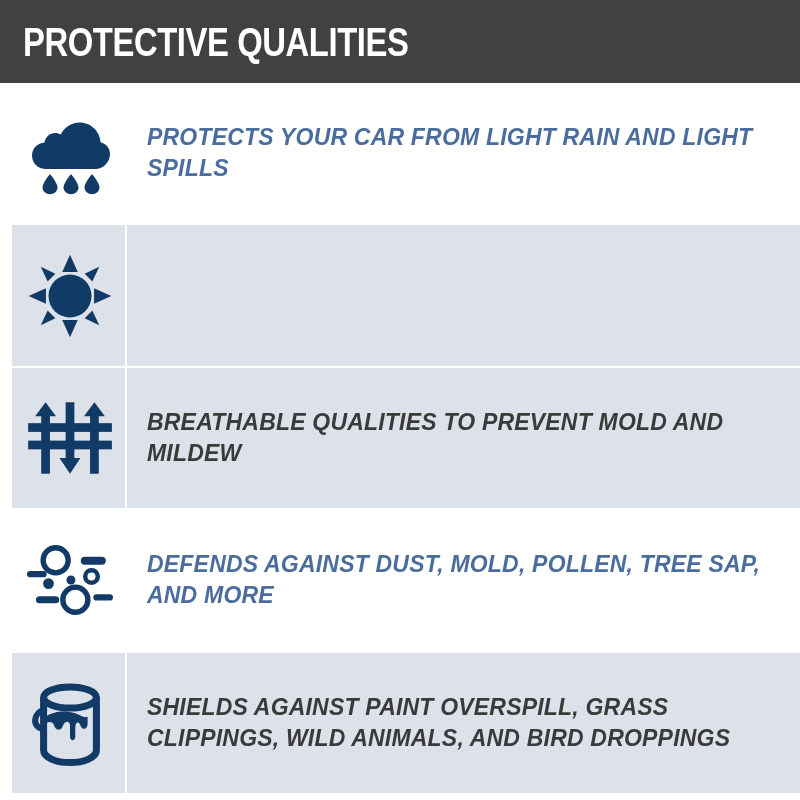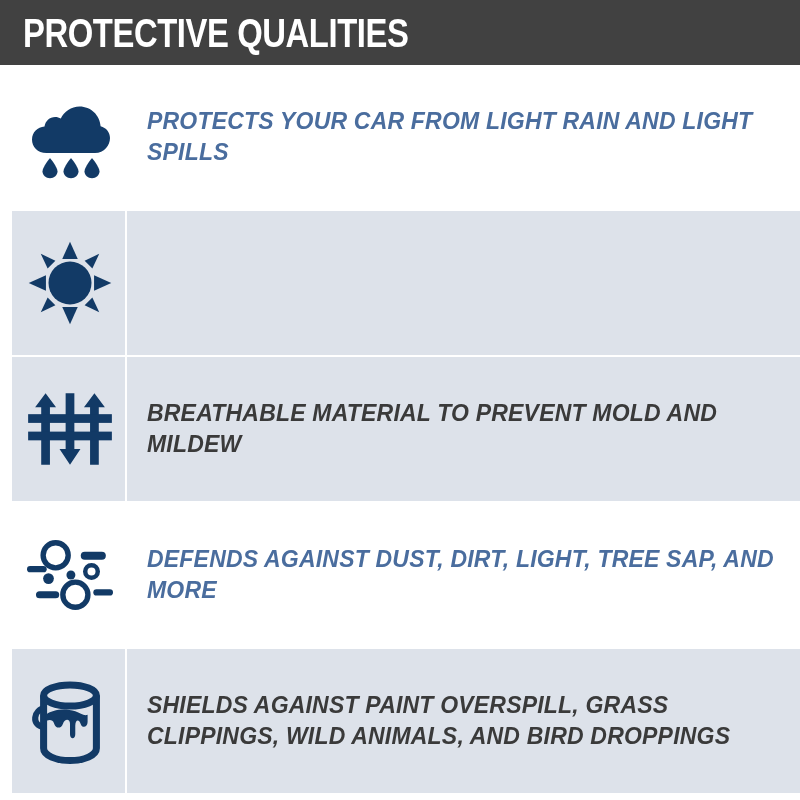--- a/index.html
+++ b/index.html
@@ -17,21 +17,21 @@
     width: 800px;
     height: 800px;
     background: #ffffff;
     display: flex;
     flex-direction: column;
     position: relative;
   }
 
   
   .header {
-    height: 65px;
+    height: 83px;
     background: #414141;
     display: flex;
     align-items: center;
     flex: 0 0 auto;
   }
   .header-title {
     color: #ffffff;
     font-family: "Liberation Sans", sans-serif;
     font-weight: bold;
     font-size: 40px;
@@ -175,21 +175,21 @@
 
               <path d="M78 6 L90 22 L83 22 L83 88 L73 88 L73 22 L66 22 Z"></path>
 
               <rect x="2" y="30" width="96" height="10"></rect>
               <rect x="2" y="50" width="96" height="10"></rect>
             </g>
           </svg>
         </span>
       </div>
       <div class="text-cell">
-        <p class="feature-text text-dark">BREATHABLE MATERIAL TO PREVENT MOLD AND MILDEW</p>
+        <p class="feature-text text-dark">BREATHABLE QUALITIES TO PREVENT MOLD AND MILDEW</p>
       </div>
     </div>
 
     <div class="row light">
       <div class="icon-cell">
         <span>
           <svg width="90" height="86" viewBox="0 0 100 96" aria-hidden="true">
             <g fill="#123a66" stroke="#123a66">
               <circle cx="34" cy="26" r="14" fill="none" stroke-width="6"></circle>
               <circle cx="56" cy="70" r="14" fill="none" stroke-width="6"></circle>
@@ -198,21 +198,21 @@
               <circle cx="51" cy="48" r="5" stroke="none"></circle>
               <rect x="2" y="38" width="22" height="7" rx="3.5" stroke="none"></rect>
               <rect x="62" y="22" width="28" height="9" rx="4.5" stroke="none"></rect>
               <rect x="12" y="66" width="26" height="8" rx="4" stroke="none"></rect>
               <rect x="76" y="64" width="22" height="7" rx="3.5" stroke="none"></rect>
             </g>
           </svg>
         </span>
       </div>
       <div class="text-cell">
-        <p class="feature-text text-blue">DEFENDS AGAINST DUST, DIRT, LIGHT, TREE SAP, AND MORE</p>
+        <p class="feature-text text-blue">DEFENDS AGAINST DUST, MOLD, POLLEN, TREE SAP, AND MORE</p>
       </div>
     </div>
 
     <div class="row shade">
       <div class="icon-cell">
         <span>
           <svg width="88" height="90" viewBox="0 0 100 102" aria-hidden="true">
             <g fill="none" stroke="#123a66" stroke-width="8" stroke-linejoin="round">
 
               <path d="M22 36 C8 38 6 56 20 58" stroke-width="7"></path>

